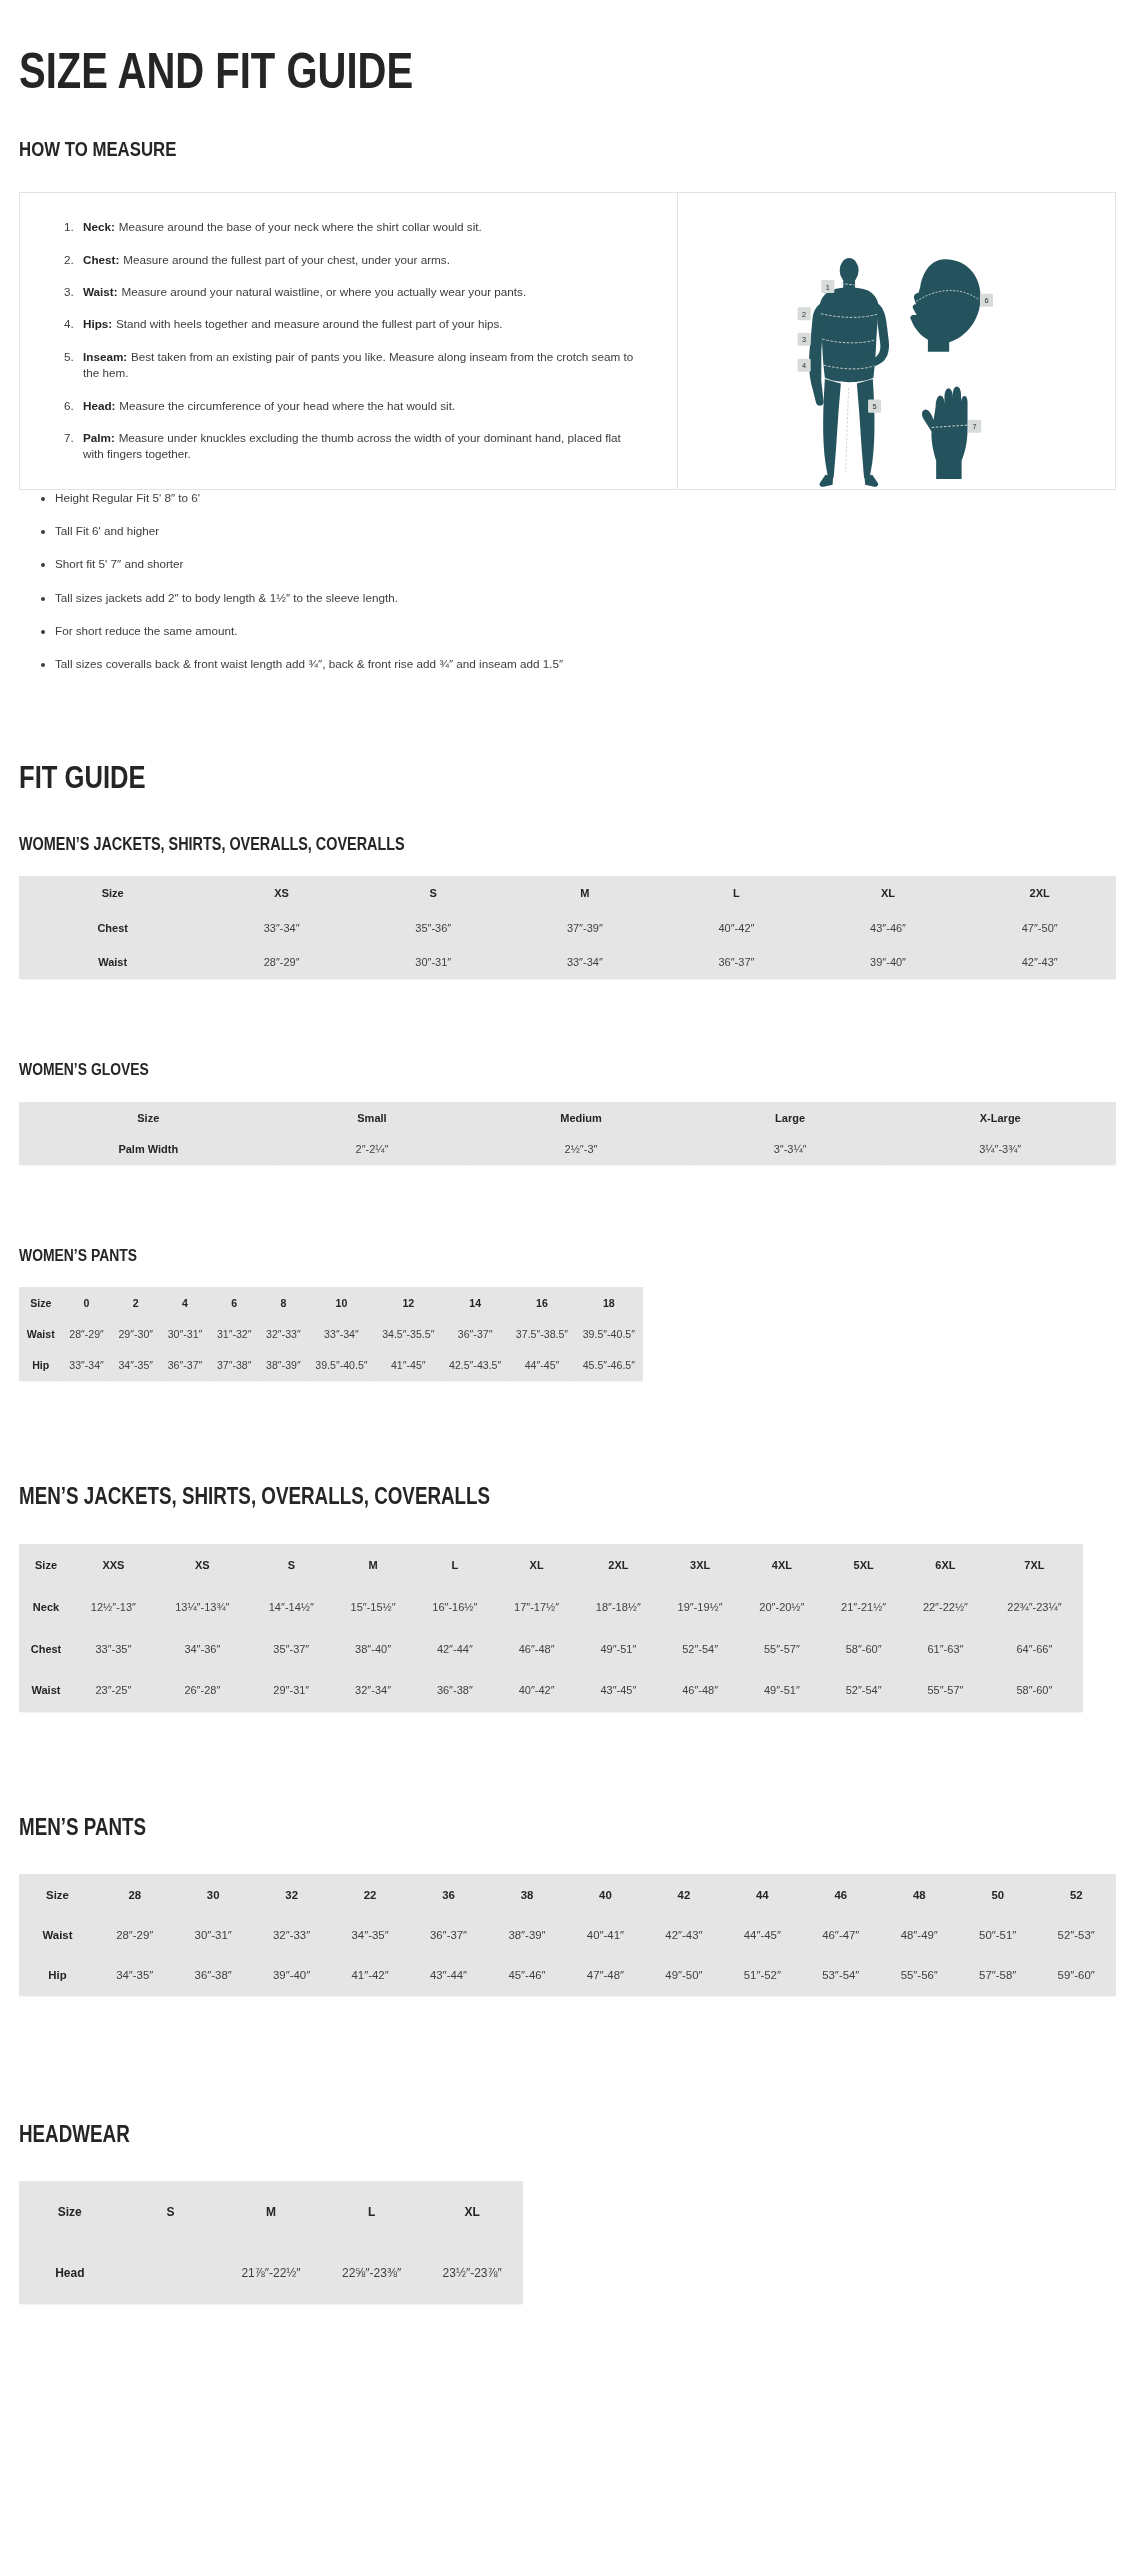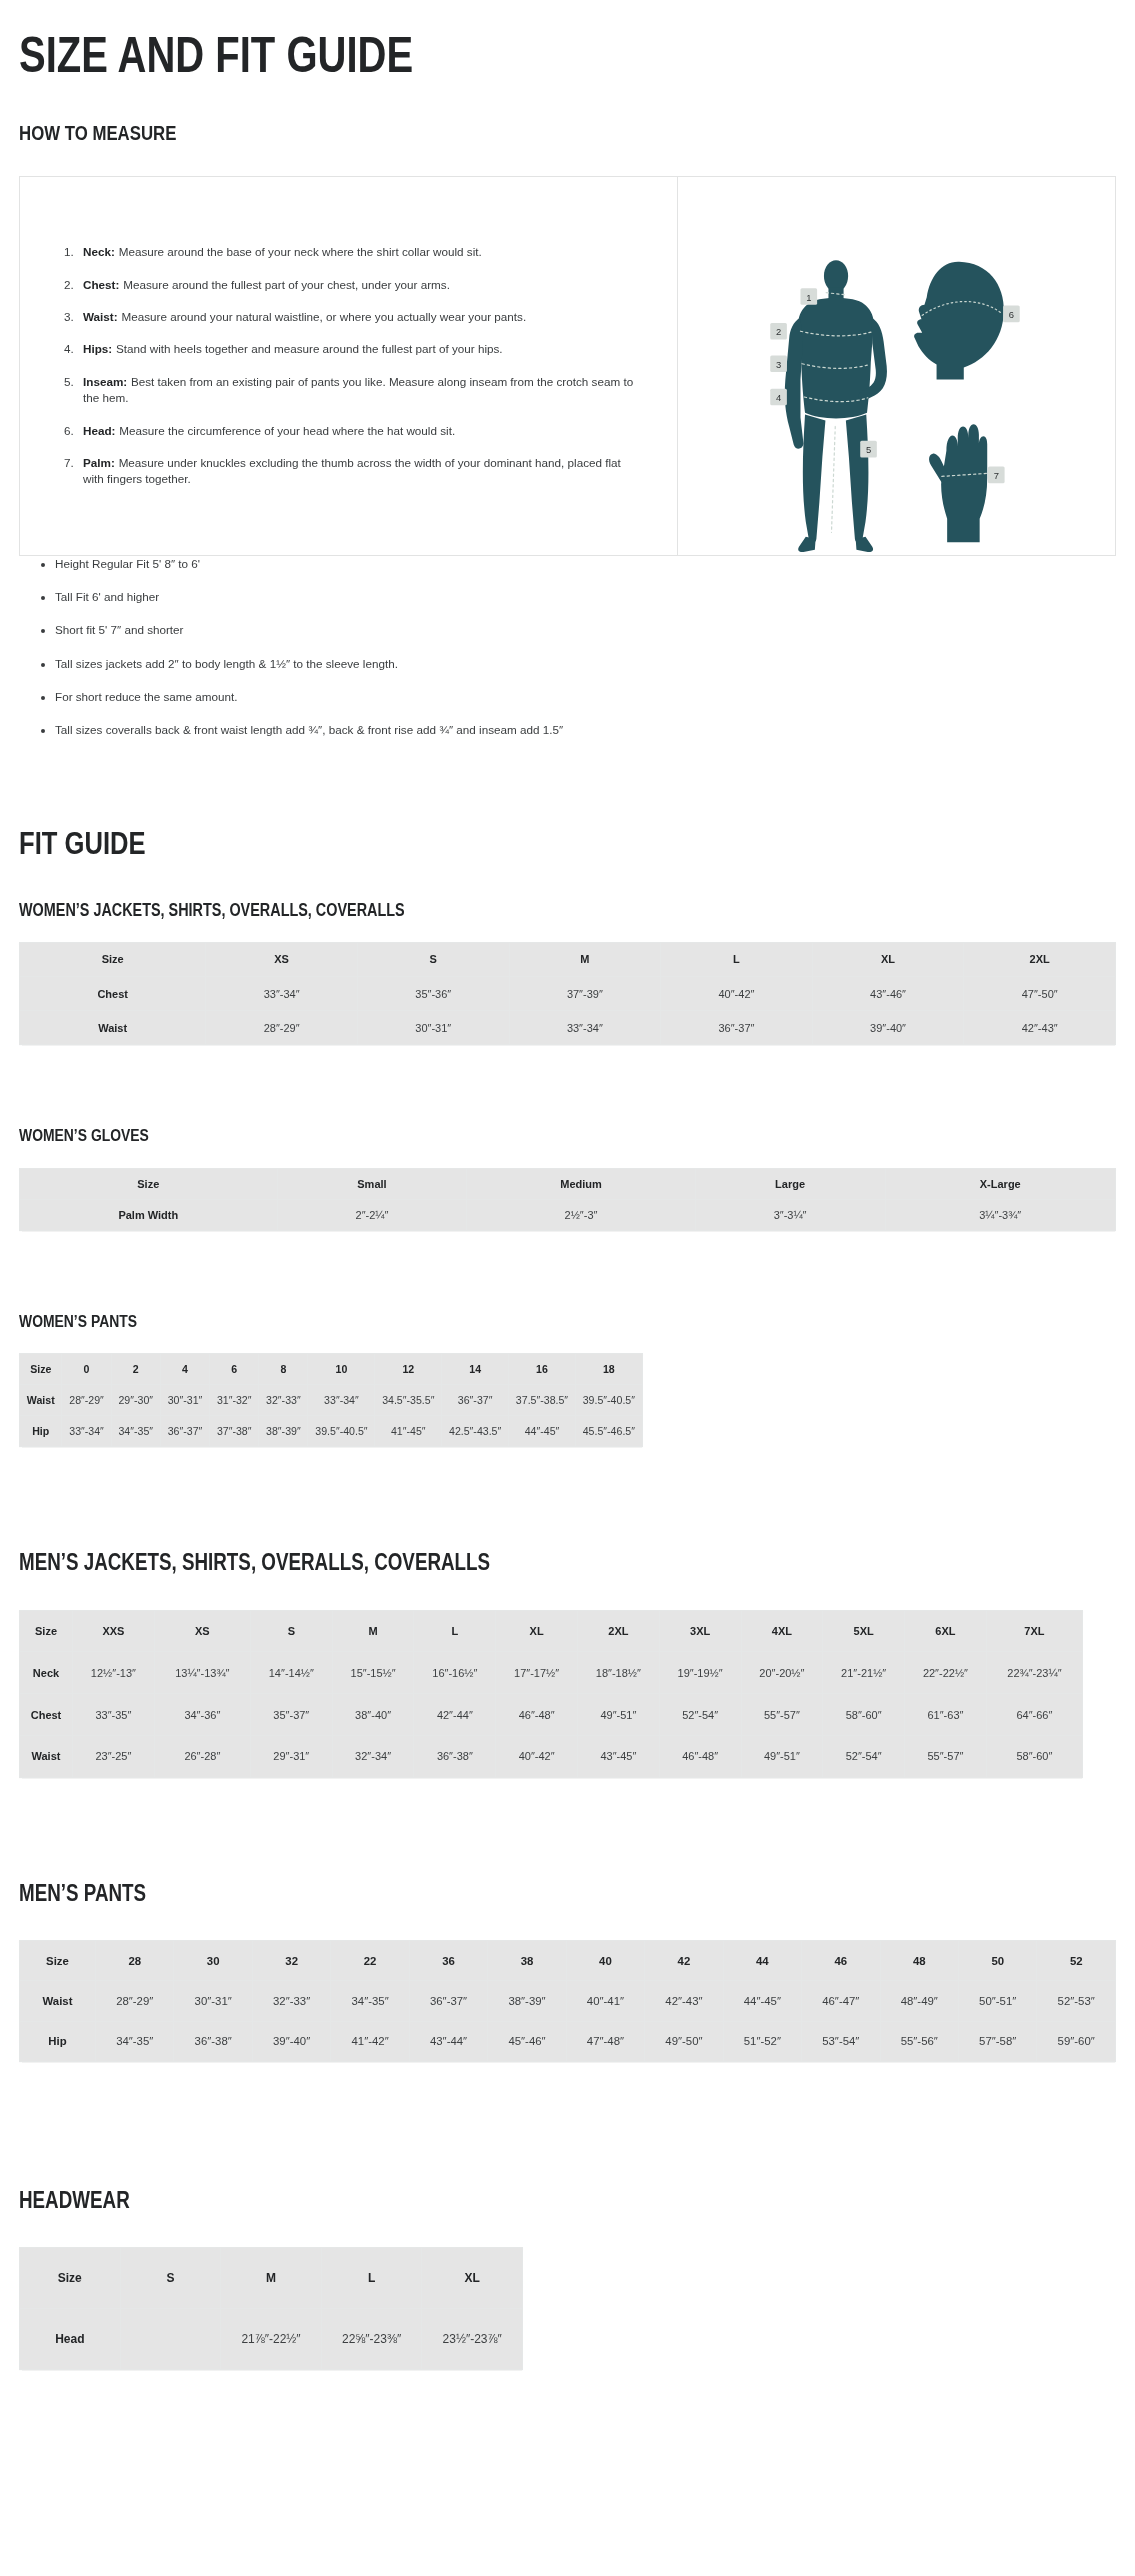--- a/index.html
+++ b/index.html
@@ -1,31 +1,31 @@
 <!DOCTYPE html>
 <html style="font-size:12px"><head>
 <meta charset="utf-8">
 <style>
   * { box-sizing: border-box; }
   body { margin:0; background:#fff; color:#35383a; font-family:"Liberation Sans","DejaVu Sans",sans-serif; }
   .page { width:1135px; padding:27px 19px 30px 19px; }
 
   h1,h2,h3 { color:#232527; text-transform:uppercase; font-weight:700; margin:0; line-height:1; }
   .cond { display:inline-block; transform:scaleX(.8); transform-origin:0 60%; white-space:nowrap; }
-  .h-title   { font-size:50px; margin:3px 0 42px; }
+  .h-title   { font-size:50px; margin:19px 0 42px; }
   .h-measure { font-size:21px; margin:0 0 33px; }
   .h-notes   { font-size:19.7px; margin:38px 0 30px; }
   .h-fit     { font-size:32px; margin:89px 0 42px; }
   .h-w       { font-size:18px; margin:0 0 23px; }
   .h-w2      { font-size:17.4px; margin:82px 0 23px; }
   .h-m       { font-size:23.5px; margin:104px 0 35px; }
   .h-m2      { font-size:23.5px; margin:127px 0 35px; }
 
   
-  .measure-box { display:flex; border:0.8px solid #e2e3e3; height:380px; }
+  .measure-box { display:flex; border:0.8px solid #e2e3e3; height:298px; }
   .measure-steps { flex:0 0 60%; display:flex; align-items:center; padding:23px 33px 23px 12px; }
   .measure-steps ol { margin:0; padding-left:45px; }
   .step { font-size:11.7px; line-height:1.4; margin-bottom:16px; padding-left:6px; color:#3a3d3f; }
   .step:last-child { margin-bottom:0; }
   .step b { color:#232527; margin-right:3.8px; }
   .measure-figure { flex:1 1 auto; border-left:0.8px solid #e2e3e3; position:relative; }
   .measure-figure svg { position:absolute; inset:0; width:100%; height:100%; }
   .badge-num { font-size:12.5px; fill:#2f3234; font-family:"Liberation Sans","DejaVu Sans",sans-serif; }
 
   

